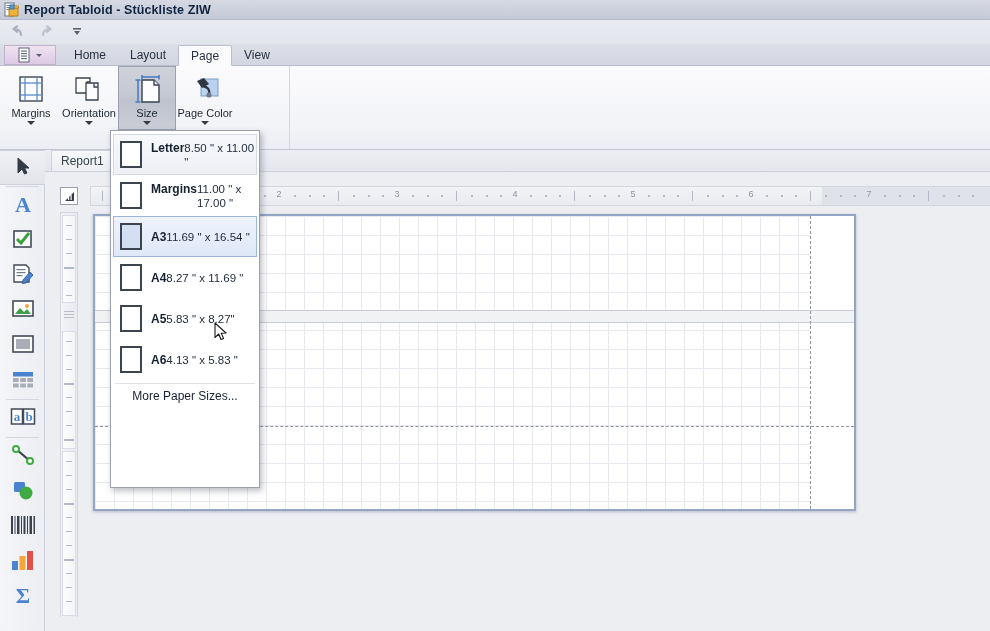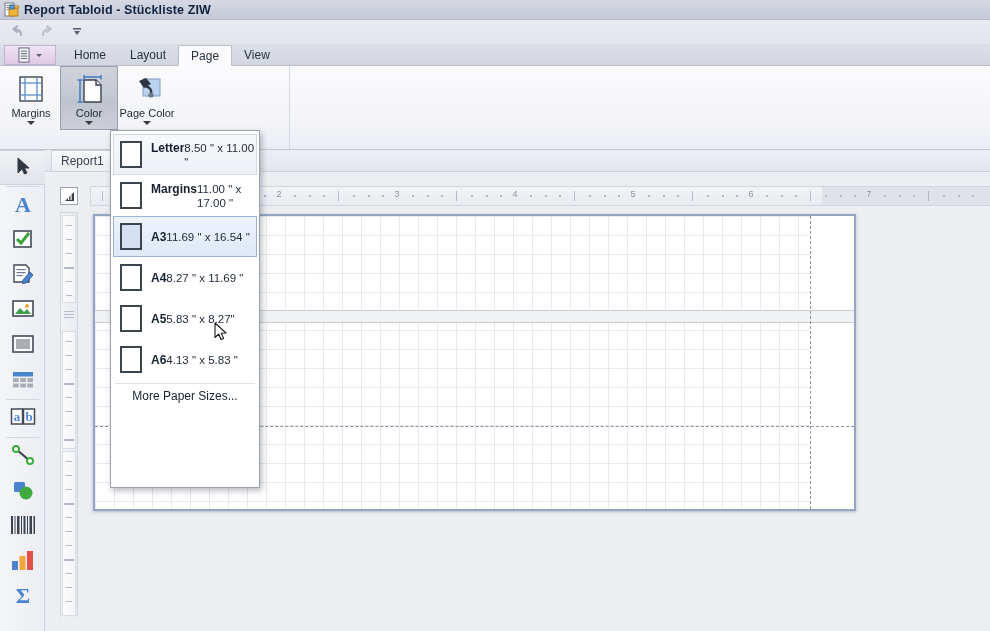--- a/index.html
+++ b/index.html
@@ -301,35 +301,46 @@
             <line x1="9" y1="2" x2="9" y2="26" stroke="#5b8cc8" stroke-width="1.3"></line>
             <line x1="21" y1="2" x2="21" y2="26" stroke="#5b8cc8" stroke-width="1.3"></line>
             <line x1="4" y1="8" x2="26" y2="8" stroke="#5b8cc8" stroke-width="1.3"></line>
             <line x1="4" y1="20" x2="26" y2="20" stroke="#5b8cc8" stroke-width="1.3"></line>
           </svg>
         </span>
         <span class="rib-lbl">Margins</span>
         <span class="rib-caret"></span>
       </div>
 
+      <div class="rib-btn">
+        <span class="rib-ico">
+          <svg width="32" height="28" viewBox="0 0 32 28">
+            <path d="M3 3 h14 v4 h-3 v11 h-11 z" fill="#fdfdfd" stroke="#3a4250" stroke-width="1.3"></path>
+            <path d="M13 8 h12 v17 h-12 z" fill="#fdfdfd" stroke="#3a4250" stroke-width="1.3"></path>
+            <path d="M21 8 v4 h4" fill="#eceef2" stroke="#3a4250" stroke-width="1.3"></path>
+          </svg>
+        </span>
+        <span class="rib-lbl">Orientation</span>
+        <span class="rib-caret"></span>
+      </div>
 
       <div class="rib-btn pressed">
         <span class="rib-ico">
           <svg width="32" height="30" viewBox="0 0 32 30">
             <path d="M11 6 h12 l5 5 v17 h-17 z" fill="#fdfdfd" stroke="#3a4250" stroke-width="1.4"></path>
             <path d="M23 6 v5 h5" fill="#eceef2" stroke="#3a4250" stroke-width="1.4"></path>
             <line x1="11" y1="3" x2="28" y2="3" stroke="#4a7fc1" stroke-width="1.6"></line>
             <line x1="11" y1="1" x2="11" y2="5.5" stroke="#4a7fc1" stroke-width="1.6"></line>
             <line x1="28" y1="1" x2="28" y2="5.5" stroke="#4a7fc1" stroke-width="1.6"></line>
             <line x1="7" y1="6" x2="7" y2="28" stroke="#4a7fc1" stroke-width="1.6"></line>
             <line x1="4.5" y1="6" x2="9.5" y2="6" stroke="#4a7fc1" stroke-width="1.6"></line>
             <line x1="4.5" y1="28" x2="9.5" y2="28" stroke="#4a7fc1" stroke-width="1.6"></line>
           </svg>
         </span>
-        <span class="rib-lbl">Color</span>
+        <span class="rib-lbl">Size</span>
         <span class="rib-caret"></span>
       </div>
 
       <div class="rib-btn">
         <span class="rib-ico">
           <svg width="32" height="28" viewBox="0 0 32 28">
             <rect x="12" y="4" width="17" height="17" fill="#b9d2ef" stroke="#7e9dc4"></rect>
             <path d="M8 6 l7 -3 l5 6 l-7 4 z" fill="#2e3540"></path>
             <path d="M14 11 c5 1 7 4 6 8" fill="none" stroke="#2e3540" stroke-width="2.4"></path>
             <circle cx="20" cy="20" r="2.6" fill="#6f7b8c"></circle>

